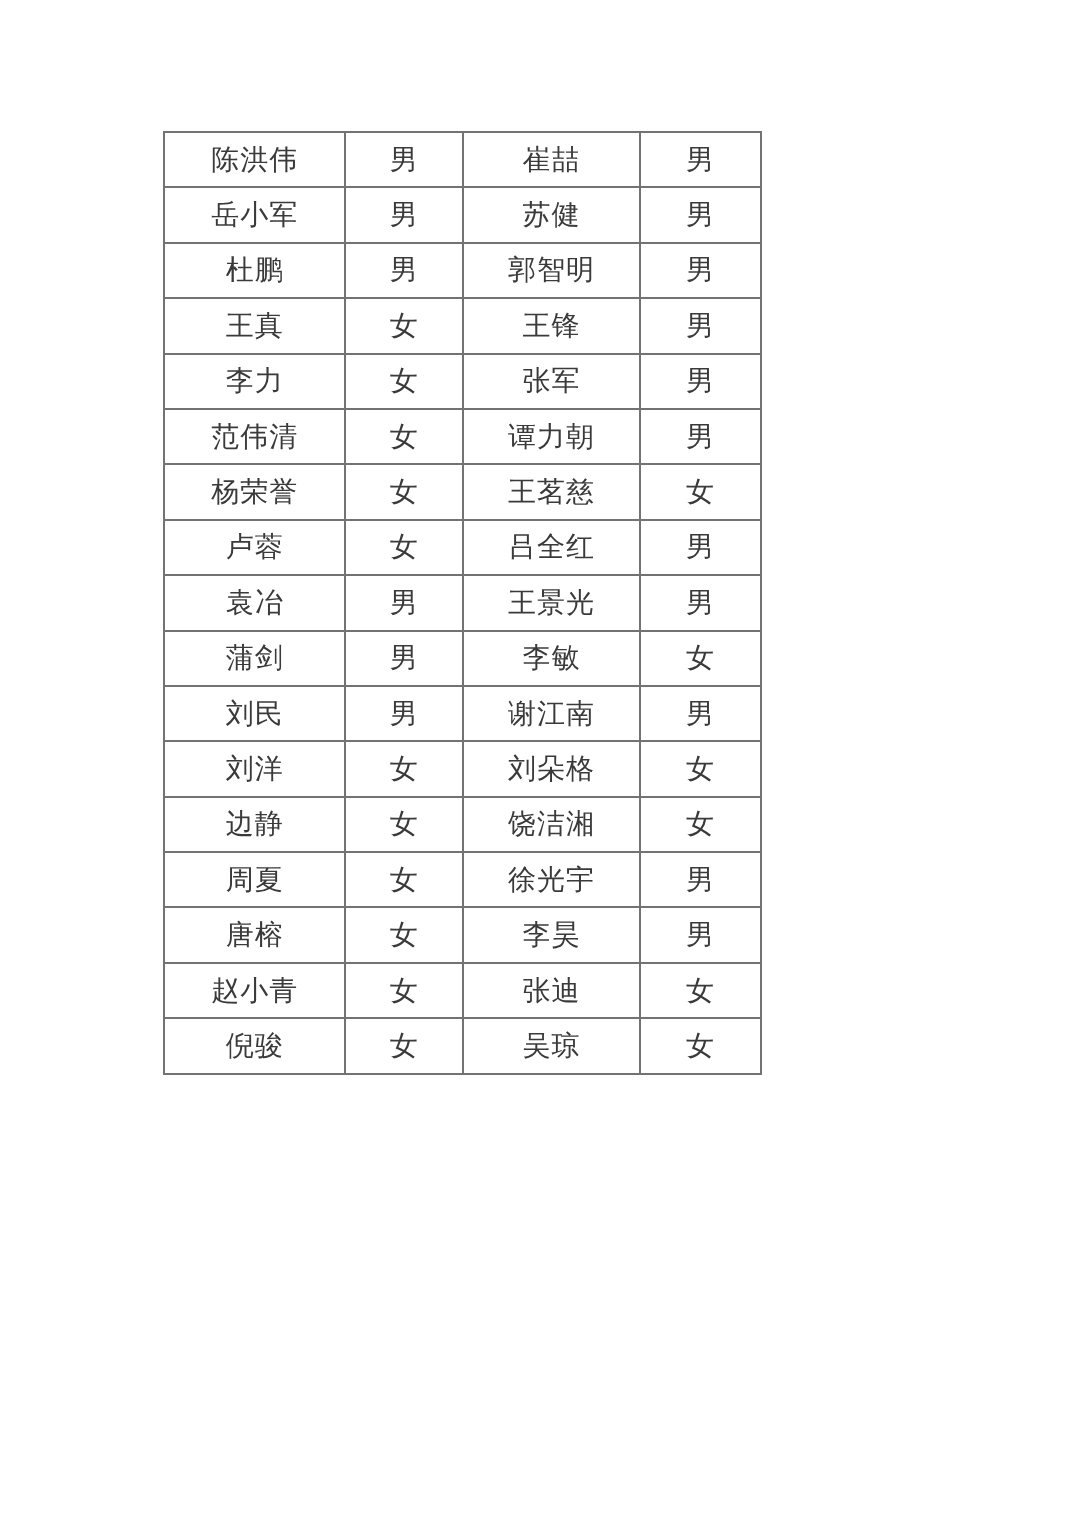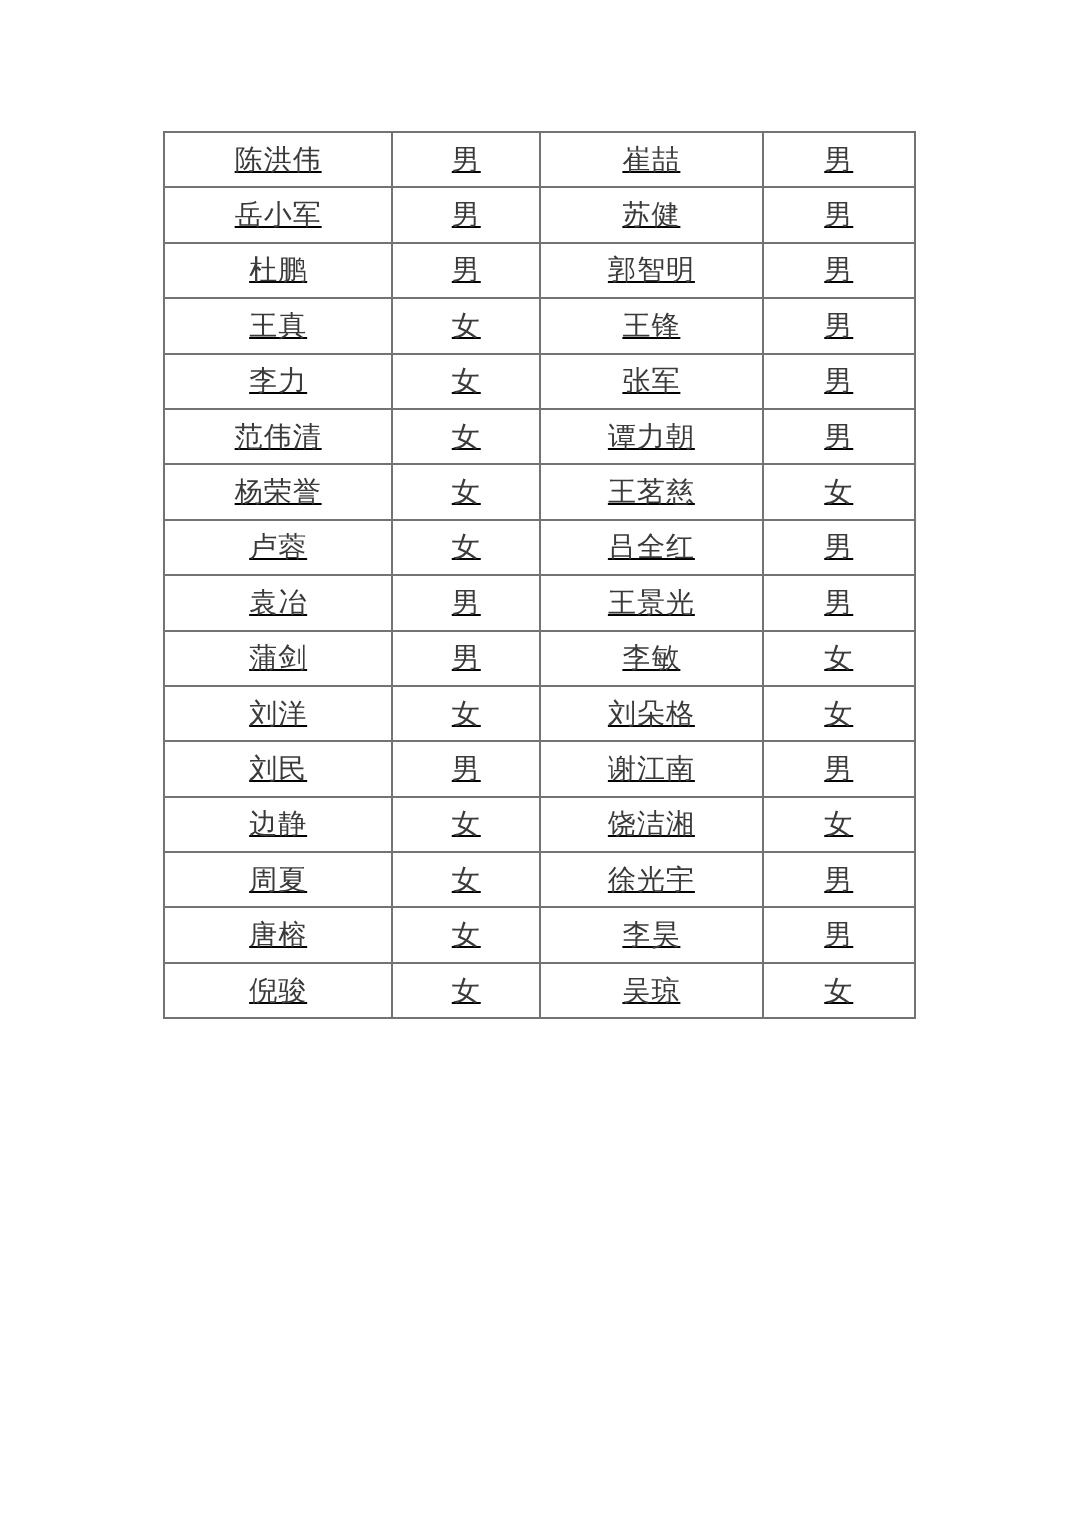--- a/index.html
+++ b/index.html
@@ -18,24 +18,23 @@
     position: relative;
     width: 1080px;
     height: 1527px;
     background: var(--page-bg);
     overflow: hidden;
   }
   table.roster {
     position: absolute;
     left: 163px;
     top: 131px;
-    width: 753px;
+    width: 599px;
     border-collapse: collapse;
     table-layout: fixed;
-    text-decoration: underline;
   }
   table.roster td {
     border: 2px solid var(--border-color);
     height: 55.4px;
     text-align: center;
     vertical-align: middle;
     font-size: 28px;
     color: var(--text-color);
     letter-spacing: 1px;
     white-space: nowrap;
@@ -122,31 +121,31 @@
   </tr>
 
   <tr>
     <td>蒲剑</td>
     <td>男</td>
     <td>李敏</td>
     <td>女</td>
   </tr>
 
   <tr>
+    <td>刘民</td>
+    <td>男</td>
+    <td>谢江南</td>
+    <td>男</td>
+  </tr>
+
+  <tr>
     <td>刘洋</td>
     <td>女</td>
     <td>刘朵格</td>
     <td>女</td>
-  </tr>
-
-  <tr>
-    <td>刘民</td>
-    <td>男</td>
-    <td>谢江南</td>
-    <td>男</td>
   </tr>
 
 
   <tr>
     <td>边静</td>
     <td>女</td>
     <td>饶洁湘</td>
     <td>女</td>
   </tr>
 
@@ -160,20 +159,26 @@
 
   <tr>
     <td>唐榕</td>
     <td>女</td>
     <td>李昊</td>
     <td>男</td>
   </tr>
 
 
 
+  <tr>
+    <td>赵小青</td>
+    <td>女</td>
+    <td>张迪</td>
+    <td>女</td>
+  </tr>
 
   <tr>
     <td>倪骏</td>
     <td>女</td>
     <td>吴琼</td>
     <td>女</td>
   </tr>
 
 </tbody>
   </table>

